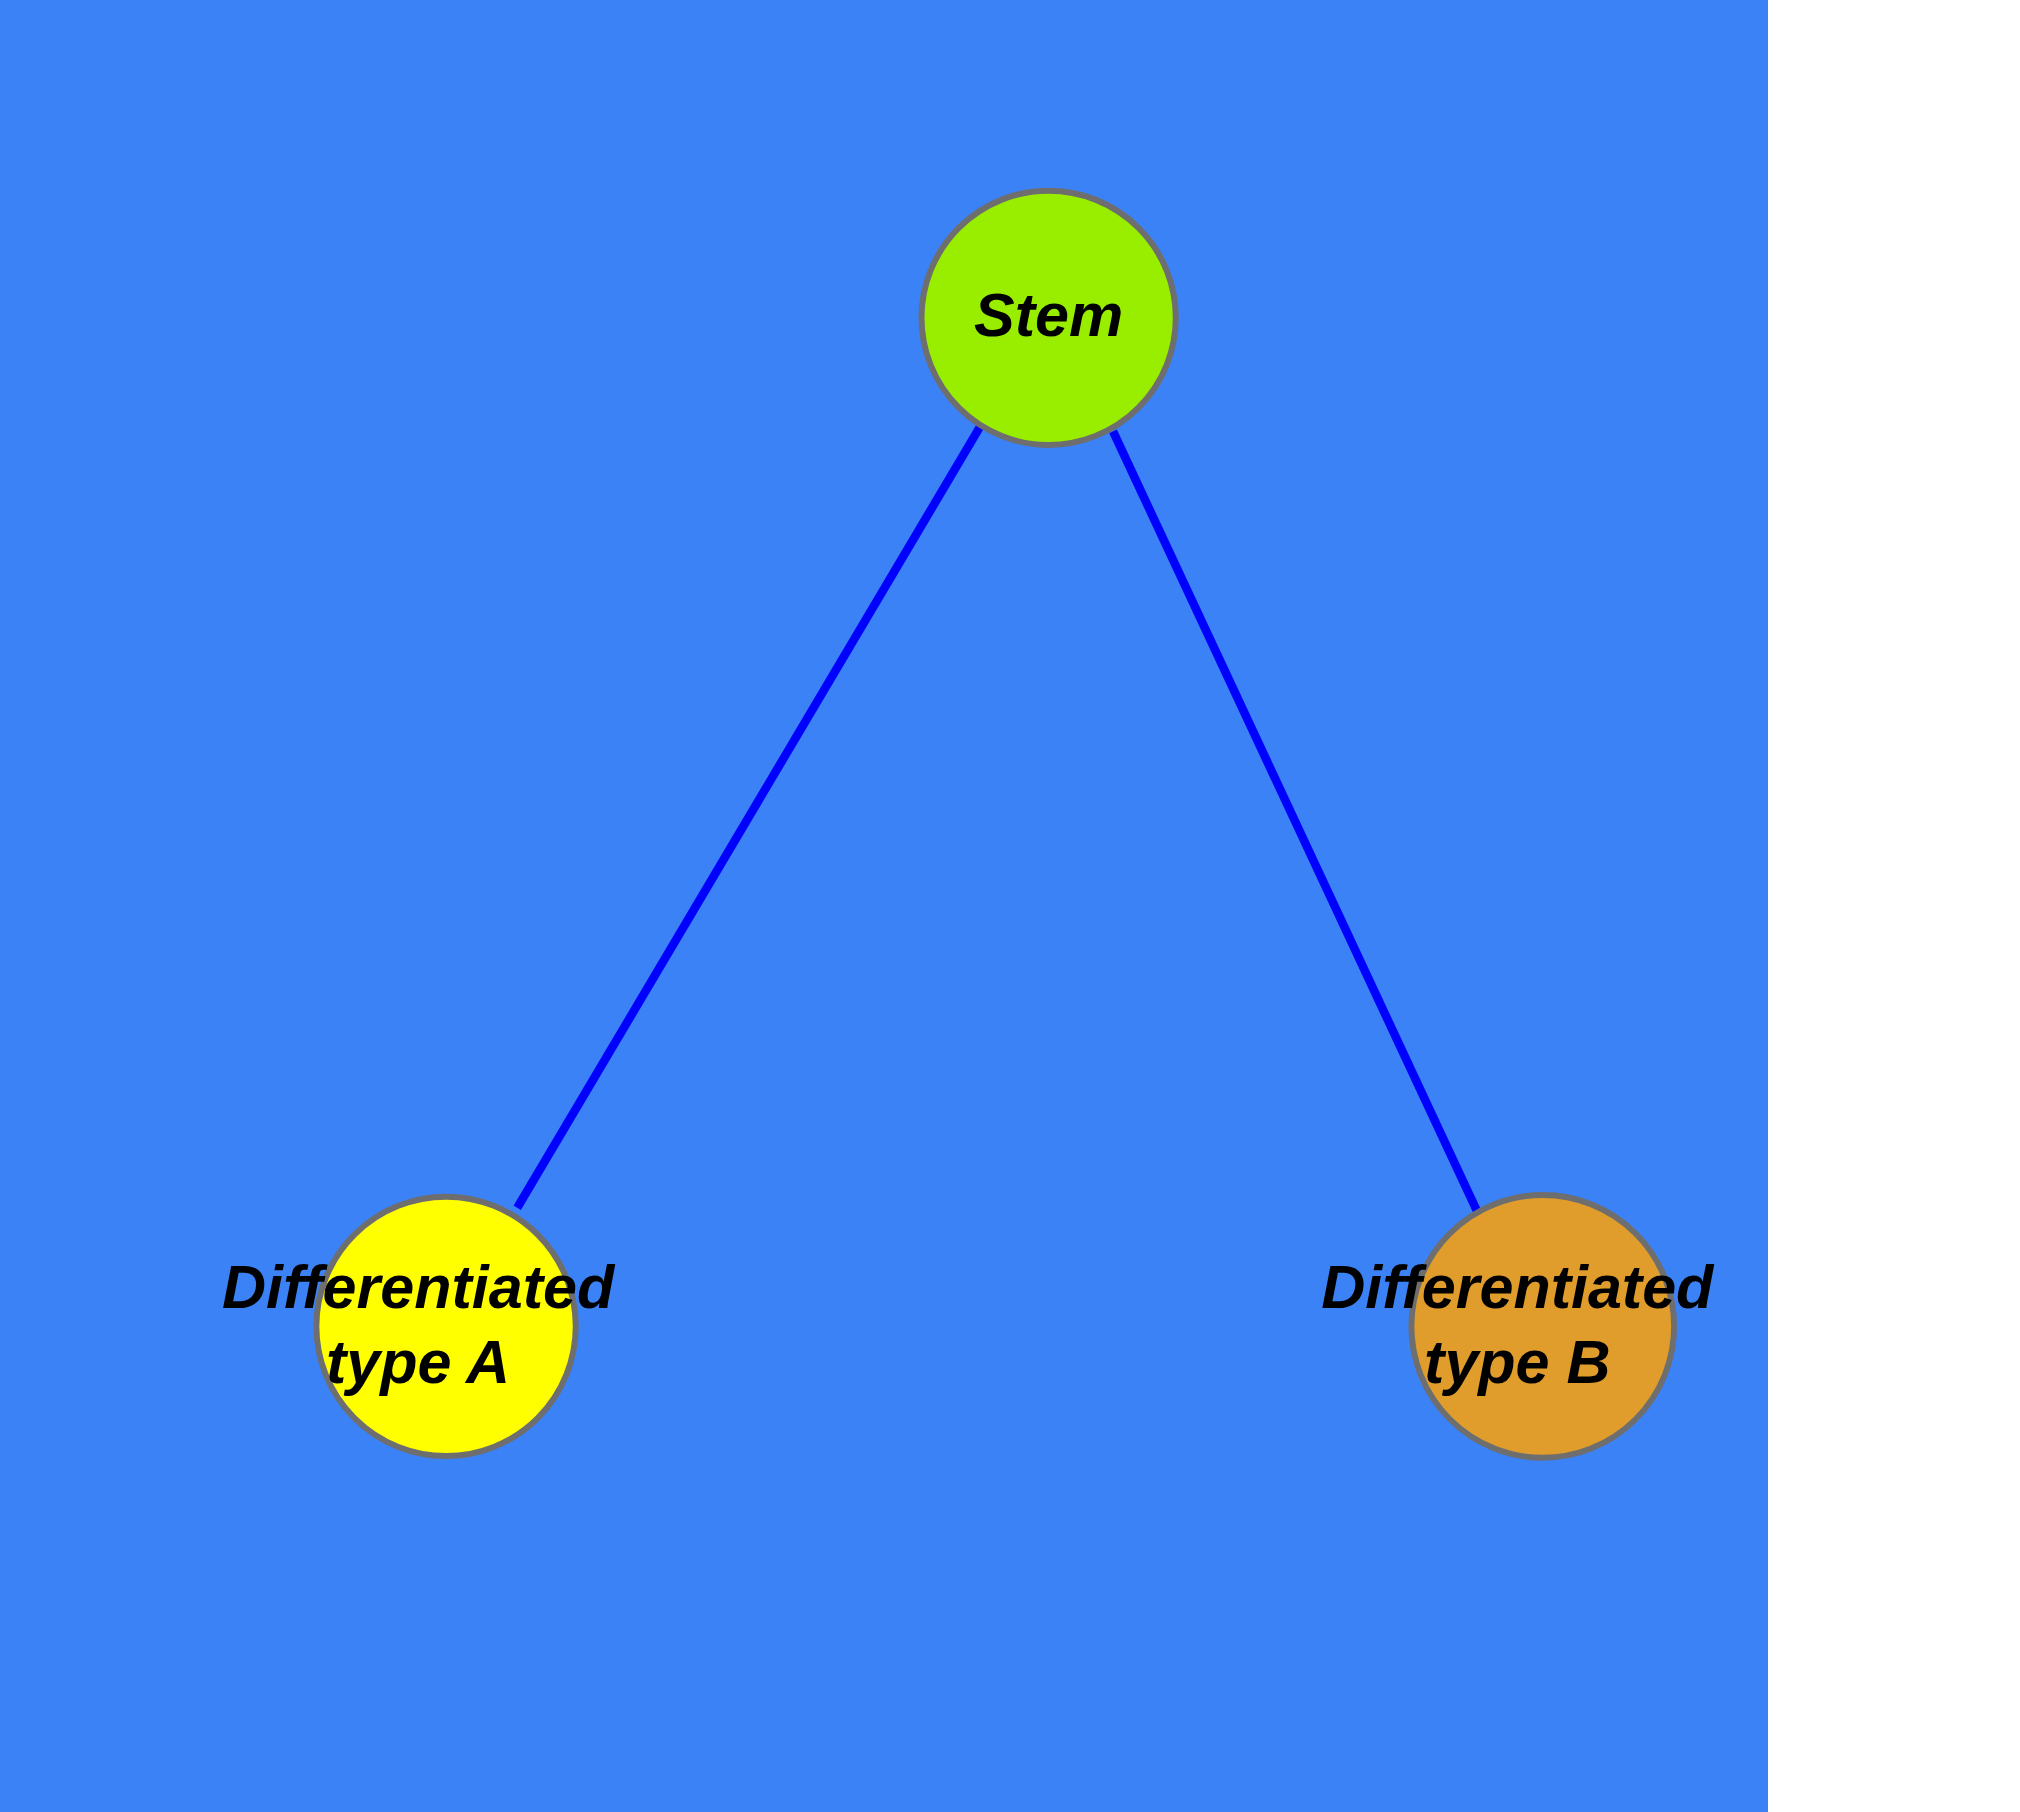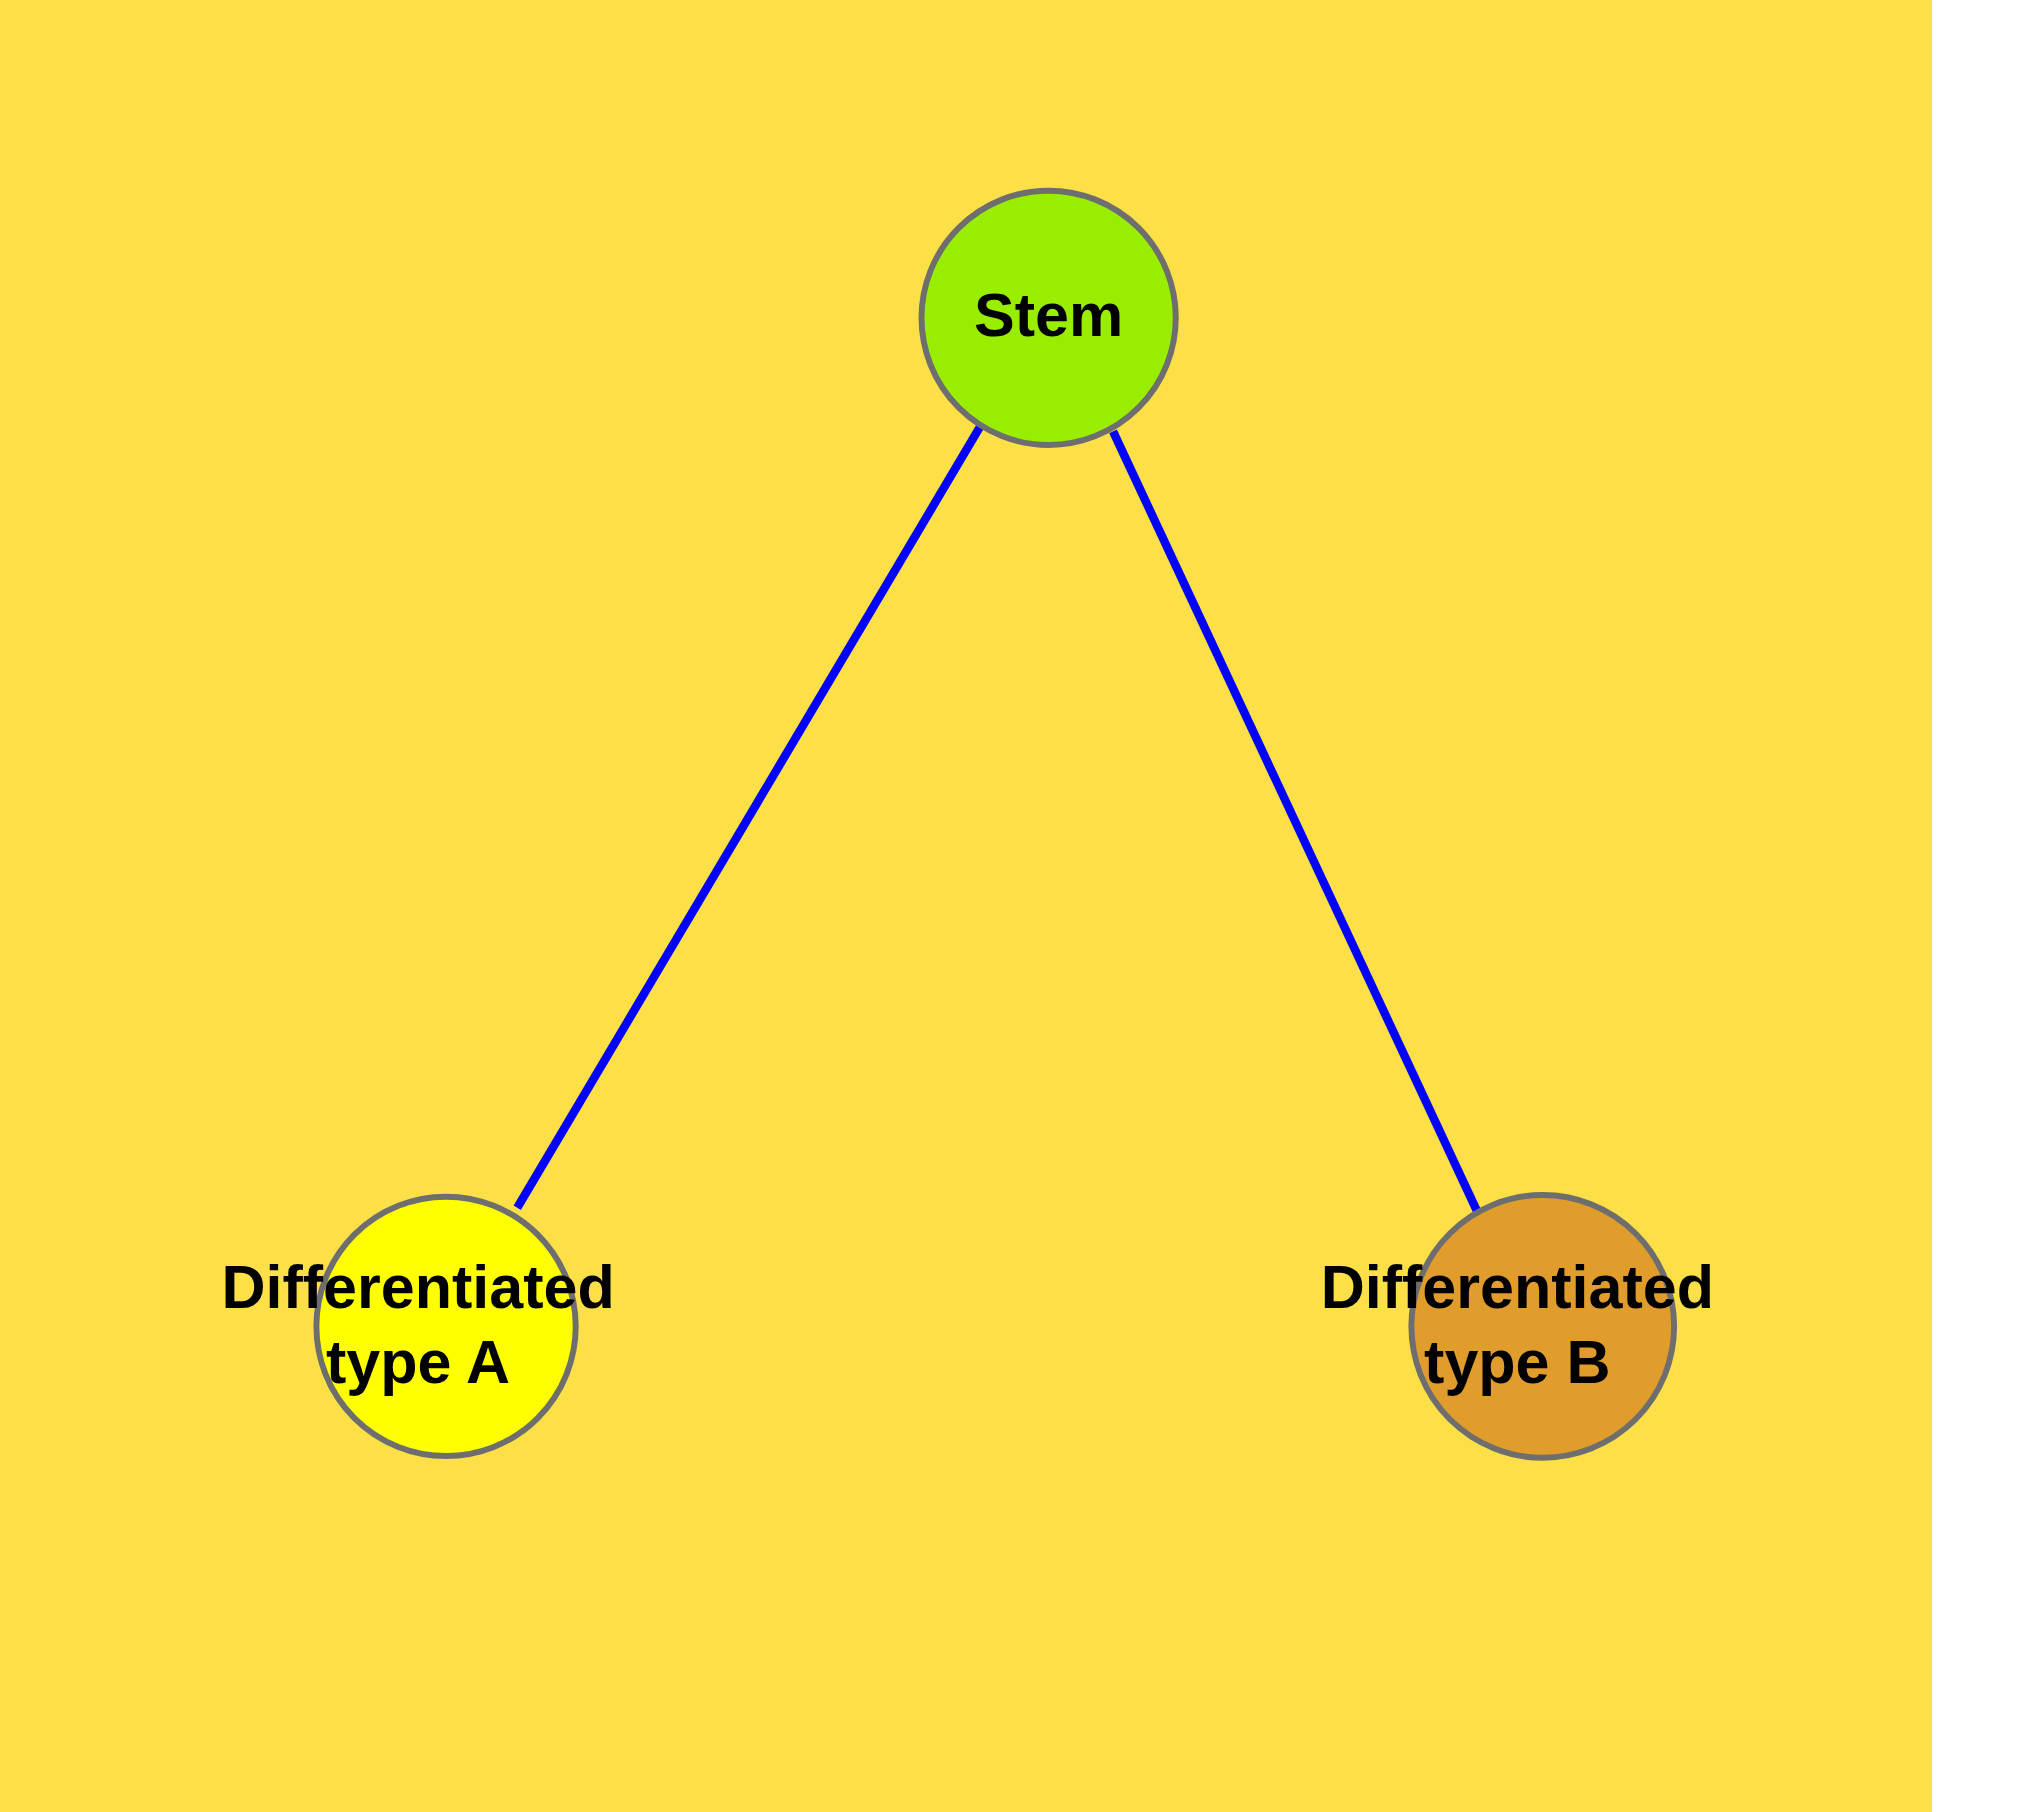--- a/index.html
+++ b/index.html
@@ -7,23 +7,24 @@
     padding: 0;
   }
   body {
     width: 2021px;
     height: 1812px;
     overflow: hidden;
     font-family: "Liberation Sans", sans-serif;
   }
   #canvas {
     position: relative;
-    width: 1932px;
+    width: 1768px;
     height: 1812px;
-    background: #fde047;
+    background: #3b82f6;
+    font-style: italic;
   }
   #graph-svg {
     position: absolute;
     left: 0;
     top: 0;
     width: 2021px;
     height: 1812px;
     display: block;
   }
   .node-label {

